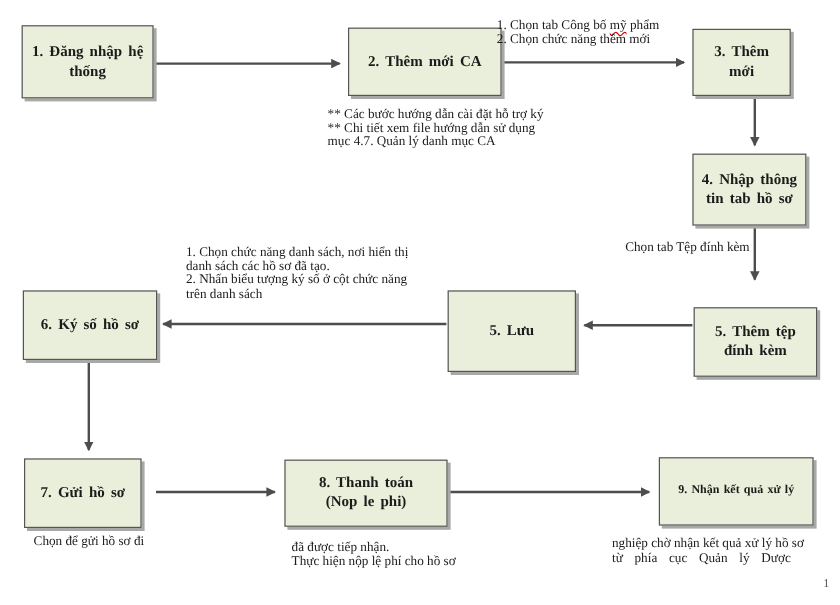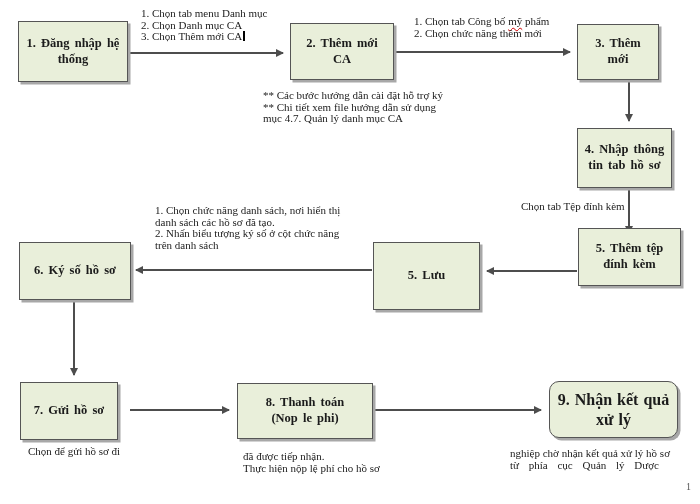--- a/index.html
+++ b/index.html
@@ -13,21 +13,21 @@
   .ah-fill{fill:var(--arrow,#4d4d4d);}
   .box{
     position:absolute;box-sizing:border-box;
     background:var(--box-fill,#e9efda);
     border:1.6px solid var(--box-border,#555);
     box-shadow:2.5px 2.5px 0 var(--box-shadow,#a8a8a8);
     display:flex;flex-direction:column;align-items:center;justify-content:center;
     text-align:center;font-weight:bold;font-size:12.5px;line-height:1.25;
     padding:2px 5px;word-spacing:2px;
   }
-  .box.small{font-size:16px;word-spacing:1px;border-radius:10px;}
+  .box.small{font-size:10px;word-spacing:1px;}
   .ann{position:absolute;font-size:11px;line-height:11.5px;white-space:nowrap;}
   .ann .wide3{word-spacing:7px;}
   .sp{
     text-decoration-line:underline;text-decoration-style:wavy;
     text-decoration-color:var(--spellcheck,#d00000);
     text-decoration-thickness:1px;text-underline-offset:2px;
   }
   .cursor{display:inline-block;width:2px;height:10px;background:#000;vertical-align:-1px;margin-left:1px;}
   .page-mark{position:absolute;left:686px;top:481px;font-size:10px;color:var(--page-mark,#555);}
 </style>
@@ -48,53 +48,48 @@
     <line class="conn" x1="629" y1="189" x2="629" y2="233" marker-end="url(#ah)"></line>
     <line class="conn" x1="577" y1="271" x2="487" y2="271" marker-end="url(#ah)"></line>
     <line class="conn" x1="372" y1="270" x2="136" y2="270" marker-end="url(#ah)"></line>
     <line class="conn" x1="74" y1="301" x2="74" y2="375" marker-end="url(#ah)"></line>
     <line class="conn" x1="130" y1="410" x2="229" y2="410" marker-end="url(#ah)"></line>
     <line class="conn" x1="374" y1="410" x2="541" y2="410" marker-end="url(#ah)"></line>
   </svg>
 
   <div class="box" style="left:18px;top:21px;width:110px;height:61px">1. Đăng nhập hệ thống</div>
 
-  <div class="box" style="left:290px;top:23px;width:104px;height:57px">2. Thêm mới CA</div>
+  <div class="box" style="left:290px;top:23px;width:128px;height:57px">2. Thêm mới CA</div>
 
   <div class="box" style="left:577px;top:24px;width:82px;height:56px">3. Thêm mới</div>
 
   <div class="box" style="left:577px;top:128px;width:95px;height:60px">4. Nhập thông tin tab hồ sơ</div>
 
-  <div class="box" style="left:578px;top:228px;width:103px;height:58px">5. Thêm tệp đính kèm</div>
+  <div class="box" style="left:578px;top:256px;width:103px;height:58px">5. Thêm tệp đính kèm</div>
 
   <div class="box" style="left:373px;top:242px;width:107px;height:68px">5. Lưu</div>
 
   <div class="box" style="left:19px;top:242px;width:112px;height:58px">6. Ký số hồ sơ</div>
 
   <div class="box" style="left:20px;top:382px;width:98px;height:58px">7. Gửi hồ sơ</div>
 
   <div class="box" style="left:237px;top:383px;width:136px;height:56px">
     <span>8. Thanh toán</span>
     <span>(Nop le phi)</span>
   </div>
 
   <div class="box small" style="left:549px;top:381px;width:129px;height:57px">9. Nhận kết quả xử lý</div>
 
-  <div class="ann" style="left:141px;top:8px">
-    <div>1. Chọn tab menu Danh mục</div>
-    <div>2. Chọn Danh mục CA</div>
-    <div><span>3. Chọn Thêm mới CA</span><span class="cursor"></span></div>
-  </div>
 
   <div class="ann" style="left:414px;top:16px">
     <div><span>1. Chọn tab Công bố </span><span class="sp">mỹ</span><span> phẩm</span></div>
     <div>2. Chọn chức năng thêm mới</div>
   </div>
 
-  <div class="ann" style="left:263px;top:90px">
+  <div class="ann" style="left:273px;top:90px">
     <div>** Các bước hướng dẫn cài đặt hỗ trợ ký</div>
     <div>** Chi tiết xem file hướng dẫn sử dụng</div>
     <div>mục 4.7. Quản lý danh mục CA</div>
   </div>
 
   <div class="ann" style="left:521px;top:201px">Chọn tab Tệp đính kèm</div>
 
   <div class="ann" style="left:155px;top:205px">
     <div>1. Chọn chức năng danh sách, nơi hiển thị</div>
     <div>danh sách các hồ sơ đã tạo.</div>

